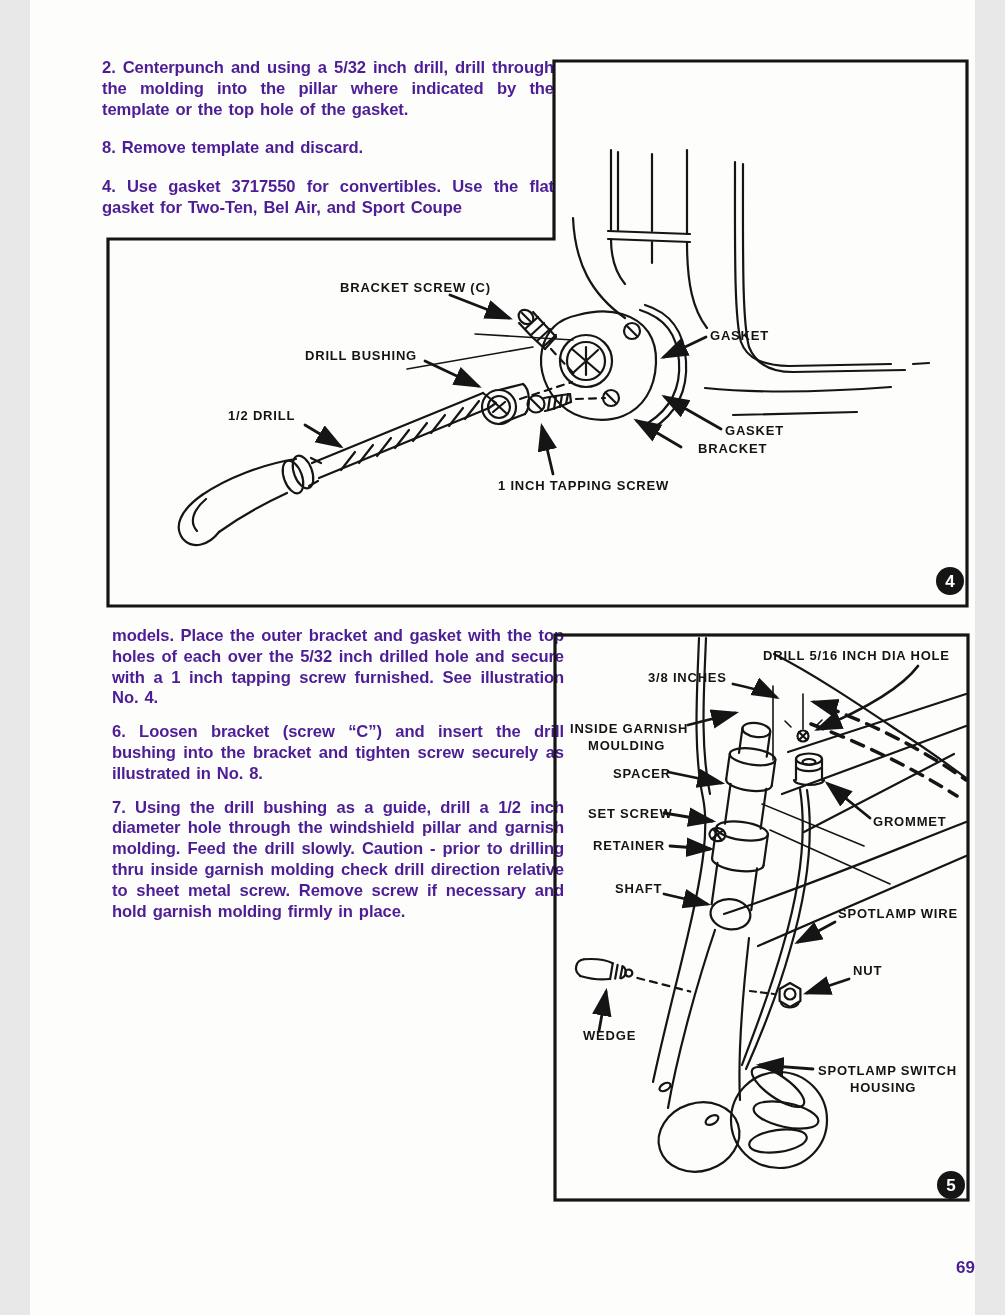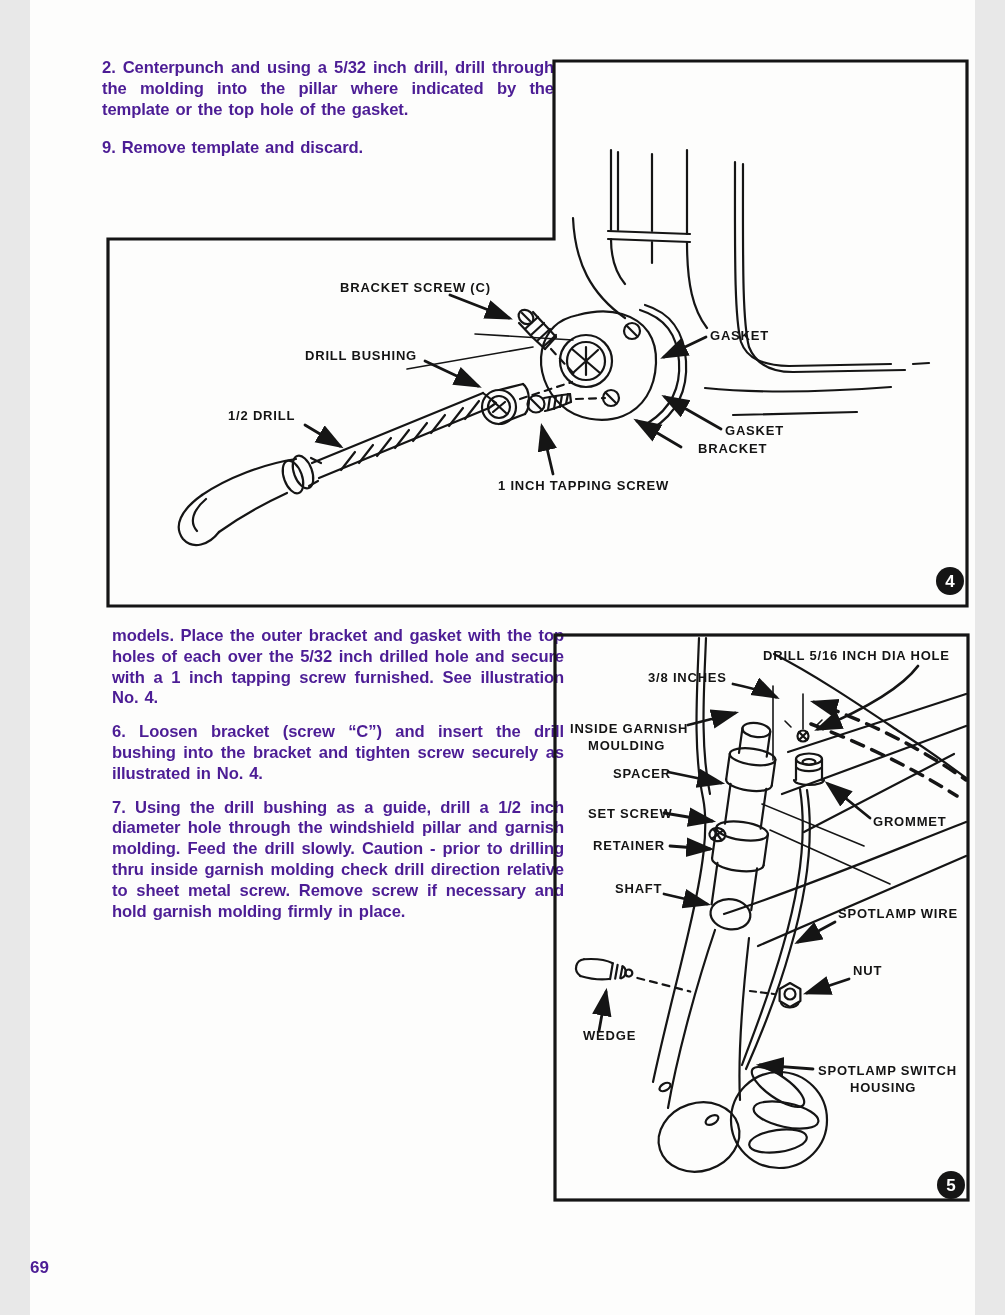--- a/index.html
+++ b/index.html
@@ -14,36 +14,37 @@
     text-align:justify;letter-spacing:-0.1px;word-spacing:1.5px;
   }
   .col.lower p{margin:0 0 13px 0;}
   figure{margin:0;padding:0;position:absolute;}
   svg text{
     font-family:"Liberation Sans","DejaVu Sans",sans-serif;
     font-weight:700;font-size:13px;letter-spacing:0.8px;fill:#141414;
   }
   svg .badge-num{fill:#ffffff;font-size:17px;letter-spacing:0;text-anchor:middle;}
   .pagenum{
-    position:absolute;left:0;right:0;top:1258px;text-align:left;
+    position:absolute;left:0;right:0;top:1258px;text-align:right;
     font-size:17px;font-weight:700;
   }
   .stroke{fill:none;stroke:#151515;stroke-width:2.2;stroke-linecap:round;stroke-linejoin:round;}
   .thin{stroke-width:1.6;}
   .borderline{fill:none;stroke:#151515;stroke-width:3.2;}
   .leader{fill:none;stroke:#151515;stroke-width:2.8;stroke-linecap:round;}
 </style>
 </head>
 <body>
 
 <div class="page">
 
   <section class="col" style="left:72px;top:58px;">
     <p>2. Centerpunch and using a 5/32 inch drill, drill through the molding into the pillar where indicated by the template or the top hole of the gasket.</p>
-    <p>9. Remove template and discard.</p>
+    <p>8. Remove template and discard.</p>
+    <p>4. Use gasket  3717550 for convertibles. Use the flat gasket for Two-Ten, Bel Air, and Sport Coupe</p>
   </section>
 
   <figure style="left:75px;top:58px;width:866px;height:552px;">
     <svg width="866" height="552" viewBox="0 0 866 552">
       <defs>
         <marker id="ah" markerWidth="11" markerHeight="9" refX="8.5" refY="3.5" orient="auto">
           <polygon points="0,0 10,3.5 0,7" fill="#151515"></polygon>
         </marker>
       </defs>
 
@@ -145,21 +146,21 @@
 
       <g>
         <circle cx="845" cy="523" r="14" fill="#151515"></circle>
         <text class="badge-num" x="845" y="529">4</text>
       </g>
     </svg>
   </figure>
 
   <section class="col lower" style="left:82px;top:626px;width:452px;">
     <p>models. Place the outer bracket and gasket with the top holes of each over the 5/32 inch drilled hole and secure with a 1 inch tapping screw furnished. See illustration No. 4.</p>
-    <p>6. Loosen bracket (screw “C”) and insert the drill bushing into the bracket and tighten screw securely as illustrated in No. 4.</p>
+    <p>6. Loosen bracket (screw “C”) and insert the drill bushing into the bracket and tighten screw securely as illustrated in No. 8.</p>
     <p>7. Using the drill bushing as a guide, drill a 1/2 inch diameter hole through the windshield pillar and garnish molding. Feed the drill slowly. Caution - prior to drilling thru inside garnish molding check drill direction relative to sheet metal screw. Remove screw if necessary and hold garnish molding firmly in place.</p>
   </section>
 
   <figure style="left:522px;top:632px;width:420px;height:572px;">
     <svg width="420" height="572" viewBox="0 0 420 572">
       <defs>
         <marker id="ah5" markerWidth="11" markerHeight="9" refX="8.5" refY="3.5" orient="auto">
           <polygon points="0,0 10,3.5 0,7" fill="#151515"></polygon>
         </marker>
       </defs>

